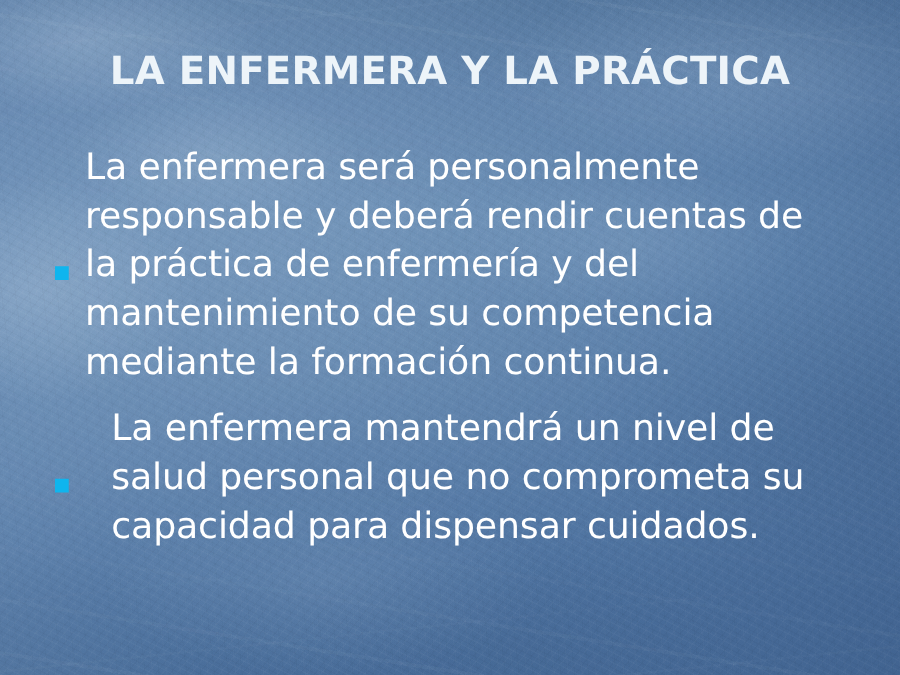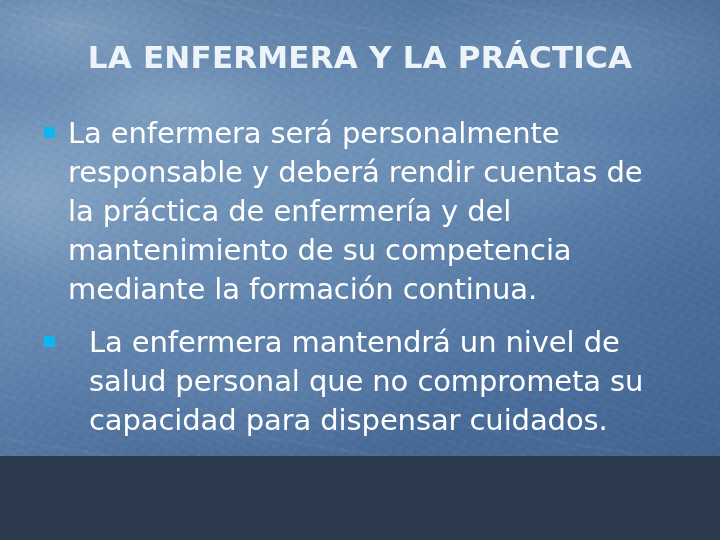--- a/index.html
+++ b/index.html
@@ -3,21 +3,21 @@
 <meta charset="utf-8">
 <style>
   html, body {
     margin: 0;
     padding: 0;
     background: #2b3a4d;
   }
   #slide {
     position: relative;
     width: 720px;
-    height: 456px;
+    height: 540px;
     overflow: hidden;
     font-family: "DejaVu Sans", sans-serif;
     background-color: #5d80ac;
   }
 
   
   .bg-layer {
     position: absolute;
     inset: 0;
     pointer-events: none;
@@ -130,21 +130,21 @@
 
   .body-block {
     position: absolute;
     top: 114px;
     left: 44px;
     right: 24px;
   }
 
   .bullet-item {
     display: flex;
-    align-items: flex-start;
+    align-items: center;
     margin-bottom: 14px;
   }
   .bullet-item:last-child { margin-bottom: 0; }
 
   .bullet-marker {
     flex: 0 0 auto;
     width: 11px;
     height: 11px;
     margin-top: 13px;
     margin-right: 13px;

